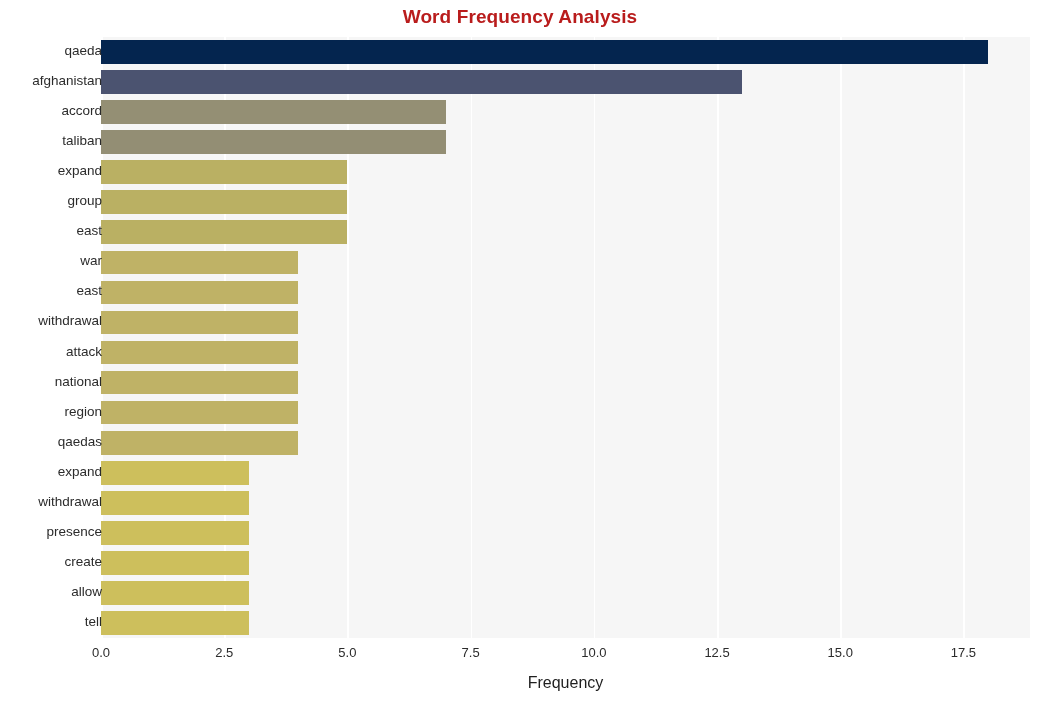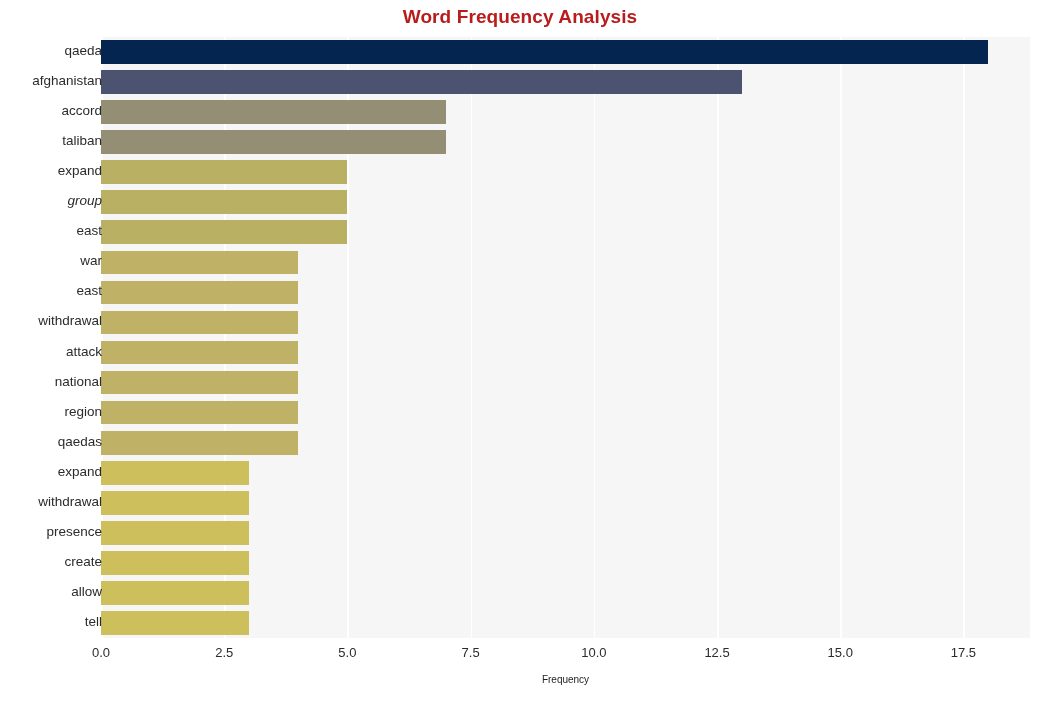--- a/index.html
+++ b/index.html
@@ -102,21 +102,21 @@
     font-size: 13px;
     color: #2b2b2b;
     white-space: nowrap;
   }
   #x-axis-label {
     position: absolute;
     left: 101px;
     top: 674px;
     width: 929px;
     text-align: center;
-    font-size: 10px;
+    font-size: 16px;
     color: #1f1f1f;
   }
 </style>
 </head>
 <body>
 
 <div id="figure">
 
   <div id="chart-title">Word Frequency Analysis</div>
 
@@ -194,21 +194,21 @@
         </div>
       </div>
   </div>
 
   <div id="ylabels">
       <div class="ylabel" style="top: 6.025px;">qaeda</div>
       <div class="ylabel" style="top: 36.075px;">afghanistan</div>
       <div class="ylabel" style="top: 66.125px;">accord</div>
       <div class="ylabel" style="top: 96.175px;">taliban</div>
       <div class="ylabel" style="top: 126.225px;">expand</div>
-      <div class="ylabel" style="top: 156.275px; font-style: italic;">group</div>
+      <div class="ylabel" style="top: 156.275px;">group</div>
       <div class="ylabel" style="top: 186.325px;">east</div>
       <div class="ylabel" style="top: 216.375px;">war</div>
       <div class="ylabel" style="top: 246.425px;">east</div>
       <div class="ylabel" style="top: 276.475px;">withdrawal</div>
       <div class="ylabel" style="top: 306.525px;">attack</div>
       <div class="ylabel" style="top: 336.575px;">national</div>
       <div class="ylabel" style="top: 366.625px;">region</div>
       <div class="ylabel" style="top: 396.675px;">qaedas</div>
       <div class="ylabel" style="top: 426.725px;">expand</div>
       <div class="ylabel" style="top: 456.775px;">withdrawal</div>

